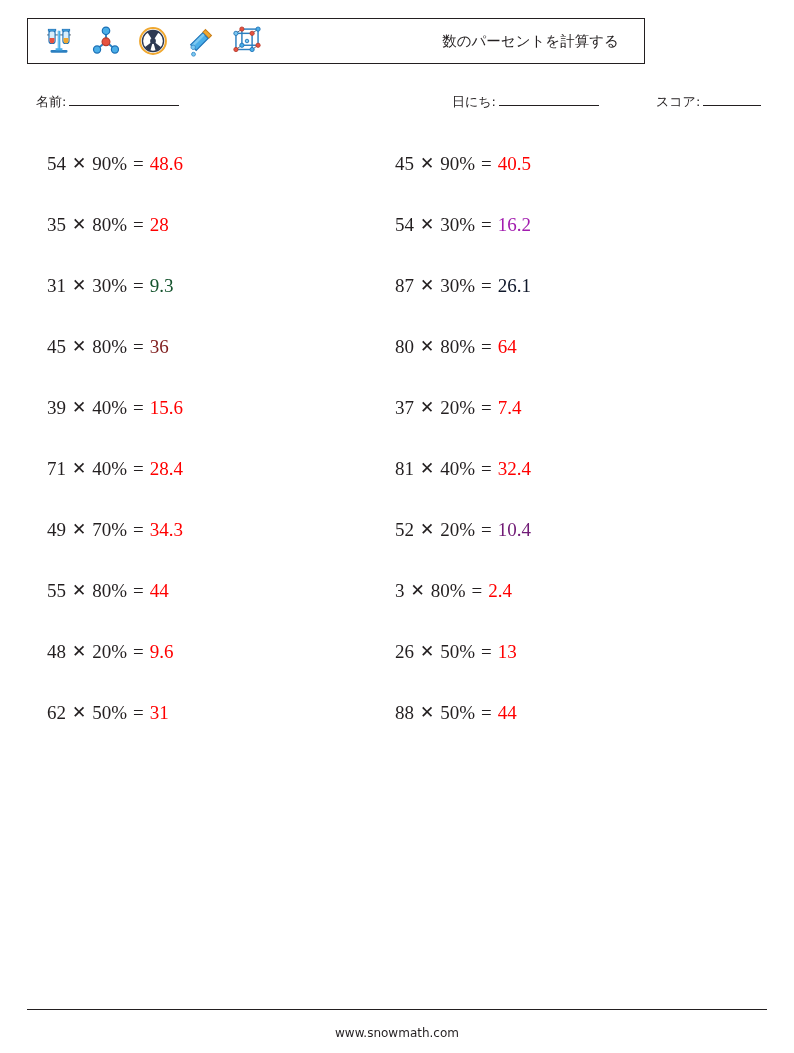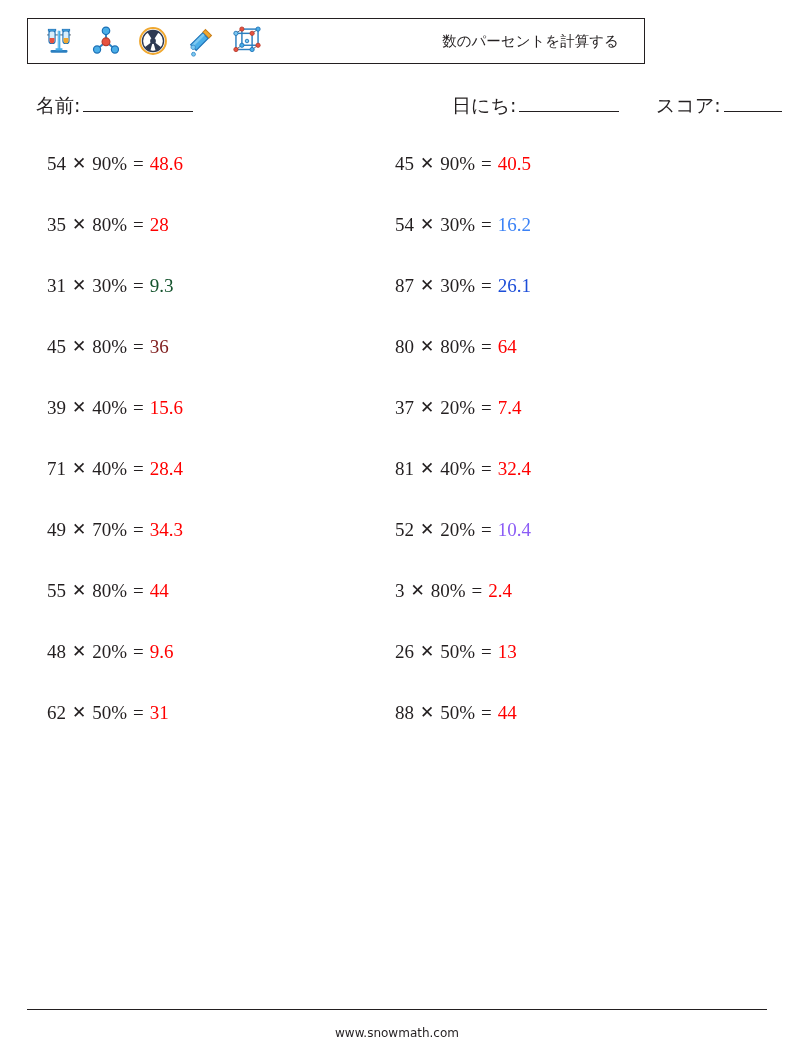--- a/index.html
+++ b/index.html
@@ -53,21 +53,21 @@
   }
 
   
   .meta-row {
     position: absolute;
     left: 0;
     top: 93px;
     width: 794px;
     height: 24px;
     font-family: "DejaVu Sans", "Liberation Sans", sans-serif;
-    font-size: 19px;
+    font-size: 13px;
     color: #231f20;
   }
   .meta-name {
     position: absolute;
     left: 36px;
     top: 0;
     white-space: nowrap;
   }
   .meta-date {
     position: absolute;
@@ -300,28 +300,28 @@
         <span class="expr times">✕</span>
         <span class="expr">90%</span>
         <span class="expr eq">=</span>
         <span class="answer" style="color: rgb(255, 0, 0); text-align: center;">40.5</span>
       </div>
       <div class="prob-row">
         <span class="expr">54</span>
         <span class="expr times">✕</span>
         <span class="expr">30%</span>
         <span class="expr eq">=</span>
-        <span class="answer" style="color: #3b82f6;">16.2</span>
+        <span class="answer" style="color: #a21caf;">16.2</span>
       </div>
       <div class="prob-row">
         <span class="expr">87</span>
         <span class="expr times">✕</span>
         <span class="expr">30%</span>
         <span class="expr eq">=</span>
-        <span class="answer" style="color: #1d4ed8; text-align: right;">26.1</span>
+        <span class="answer" style="color: #0f172a; text-align: right;">26.1</span>
       </div>
       <div class="prob-row">
         <span class="expr">80</span>
         <span class="expr times">✕</span>
         <span class="expr">80%</span>
         <span class="expr eq">=</span>
         <span class="answer" style="color: rgb(255, 0, 0);">64</span>
       </div>
       <div class="prob-row">
         <span class="expr">37</span>
@@ -335,21 +335,21 @@
         <span class="expr times">✕</span>
         <span class="expr">40%</span>
         <span class="expr eq">=</span>
         <span class="answer" style="color: rgb(255, 0, 0);">32.4</span>
       </div>
       <div class="prob-row">
         <span class="expr">52</span>
         <span class="expr times">✕</span>
         <span class="expr">20%</span>
         <span class="expr eq">=</span>
-        <span class="answer" style="color: #8b5cf6;">10.4</span>
+        <span class="answer" style="color: #701a75;">10.4</span>
       </div>
       <div class="prob-row">
         <span class="expr">3</span>
         <span class="expr times">✕</span>
         <span class="expr">80%</span>
         <span class="expr eq">=</span>
         <span class="answer" style="color: rgb(255, 0, 0);">2.4</span>
       </div>
       <div class="prob-row">
         <span class="expr">26</span>

